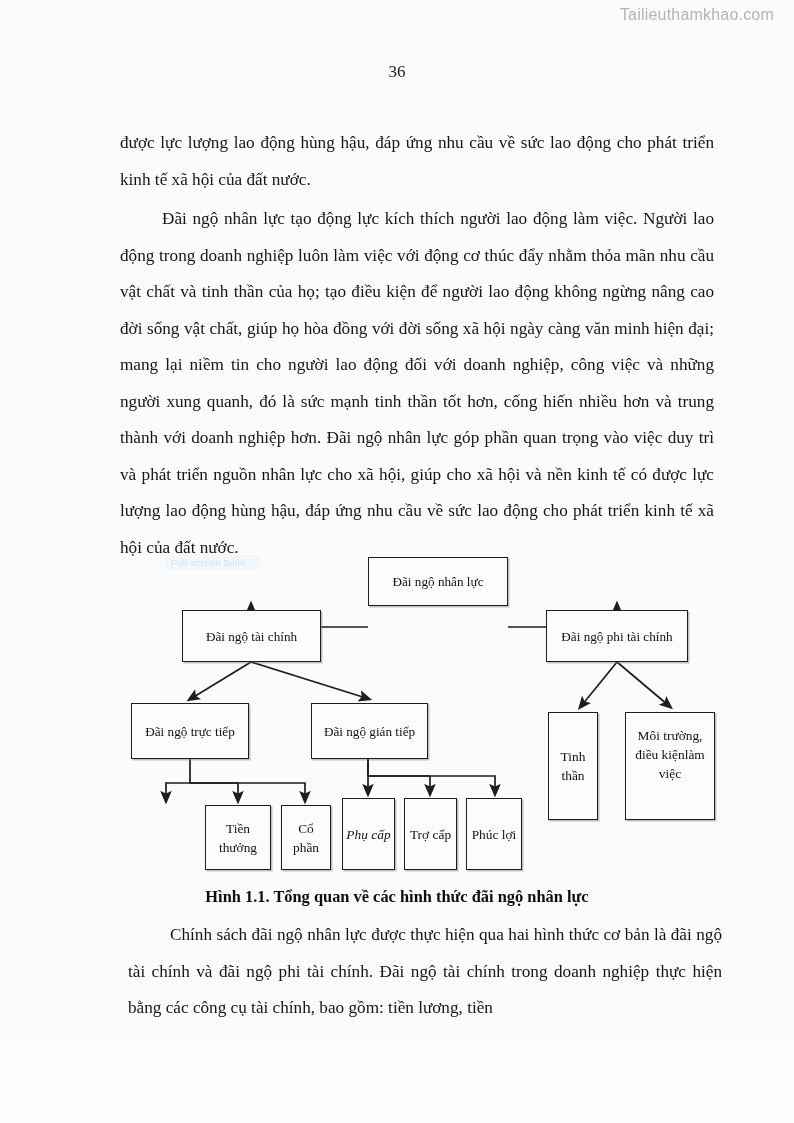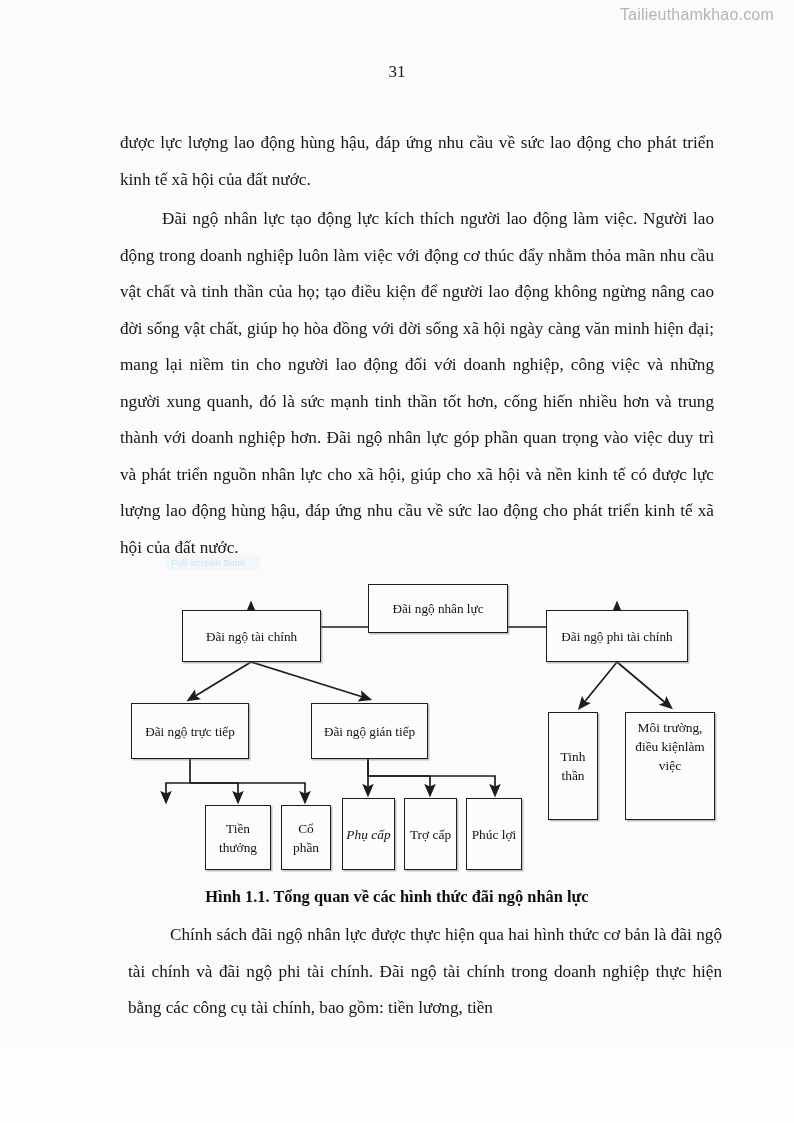--- a/index.html
+++ b/index.html
@@ -78,21 +78,21 @@
     justify-content: center;
     text-align: center;
     font-size: 13.2px;
     line-height: 17px;
     color: #121212;
     box-shadow: 1.5px 1.5px 0 rgba(120,120,120,0.45);
     overflow: hidden;
     padding: 1px 2px;
   }
   .node.leaf { font-size: 13.4px; line-height: 19px; }
-  .node.clip { align-items: flex-start; padding-top: 5px; }
+  .node.clip { align-items: flex-start; padding-top: 13px; }
 
   .diagram-watermark {
     position: absolute;
     left: 165px;
     top: 10px;
     font-family: "Liberation Sans", sans-serif;
     font-size: 9.5px;
     color: #cfe2ef;
     background: #f1f7fb;
     padding: 2px 14px 2px 6px;
@@ -118,21 +118,21 @@
   }
 </style>
 </head>
 <body>
 
 <div class="page">
   <div class="page-inner"></div>
 
   <div class="watermark-top">Tailieuthamkhao.com</div>
 
-  <div class="page-number">31</div>
+  <div class="page-number">36</div>
 
   <div class="body-text">
     <p class="para">được lực lượng lao động hùng hậu, đáp ứng nhu cầu về sức lao động cho phát triển kinh tế xã hội của đất nước.</p>
     <p class="para indent">Đãi ngộ nhân lực tạo động lực kích thích người lao động làm việc. Người lao động trong doanh nghiệp luôn làm việc với động cơ thúc đẩy nhằm thỏa mãn nhu cầu vật chất và tinh thần của họ; tạo điều kiện để người lao động không ngừng nâng cao đời sống vật chất, giúp họ hòa đồng với đời sống xã hội ngày càng văn minh hiện đại; mang lại niềm tin cho người lao động đối với doanh nghiệp, công việc và những người xung quanh, đó là sức mạnh tinh thần tốt hơn, cống hiến nhiều hơn và trung thành với doanh nghiệp hơn. Đãi ngộ nhân lực góp phần quan trọng vào việc duy trì và phát triển nguồn nhân lực cho xã hội, giúp cho xã hội và nền kinh tế có được lực lượng lao động hùng hậu, đáp ứng nhu cầu về sức lao động cho phát triển kinh tế xã hội của đất nước.</p>
   </div>
 
   <div class="diagram">
     <svg width="794" height="340">
       <defs>
         <marker id="arrow" markerWidth="9" markerHeight="9" refX="4.2" refY="4" orient="auto">
@@ -159,21 +159,21 @@
         <path d="M368,231 L368,231 L368,231"></path>
         <path d="M368,214 L368,231 L430,231"></path>
         <path d="M368,231 L495,231 L495,246" marker-end="url(#arrow)"></path>
         <path d="M368,231 L368,246" marker-end="url(#arrow)"></path>
         <path d="M430,231 L430,246" marker-end="url(#arrow)"></path>
       </g>
     </svg>
 
     <div class="diagram-watermark">Full screen 5min</div>
 
-    <div class="node" style="left:368px; top:12px; width:140px; height:49px;margin-top:27px;">Đãi ngộ nhân lực</div>
+    <div class="node" style="left:368px; top:12px; width:140px; height:49px;">Đãi ngộ nhân lực</div>
 
     <div class="node" style="left:182px; top:65px; width:139px; height:52px;">Đãi ngộ tài chính</div>
     <div class="node" style="left:546px; top:65px; width:142px; height:52px;">Đãi ngộ phi tài chính</div>
 
     <div class="node" style="left:131px; top:158px; width:118px; height:56px;">Đãi ngộ trực tiếp</div>
     <div class="node" style="left:311px; top:158px; width:117px; height:56px;">Đãi ngộ gián tiếp</div>
 
     <div class="node leaf" style="left:548px; top:167px; width:50px; height:108px;">Tinh thần</div>
     <div class="node leaf clip" style="left:625px; top:167px; width:90px; height:108px;">Môi trường, điều kiệnlàm việc</div>
 

